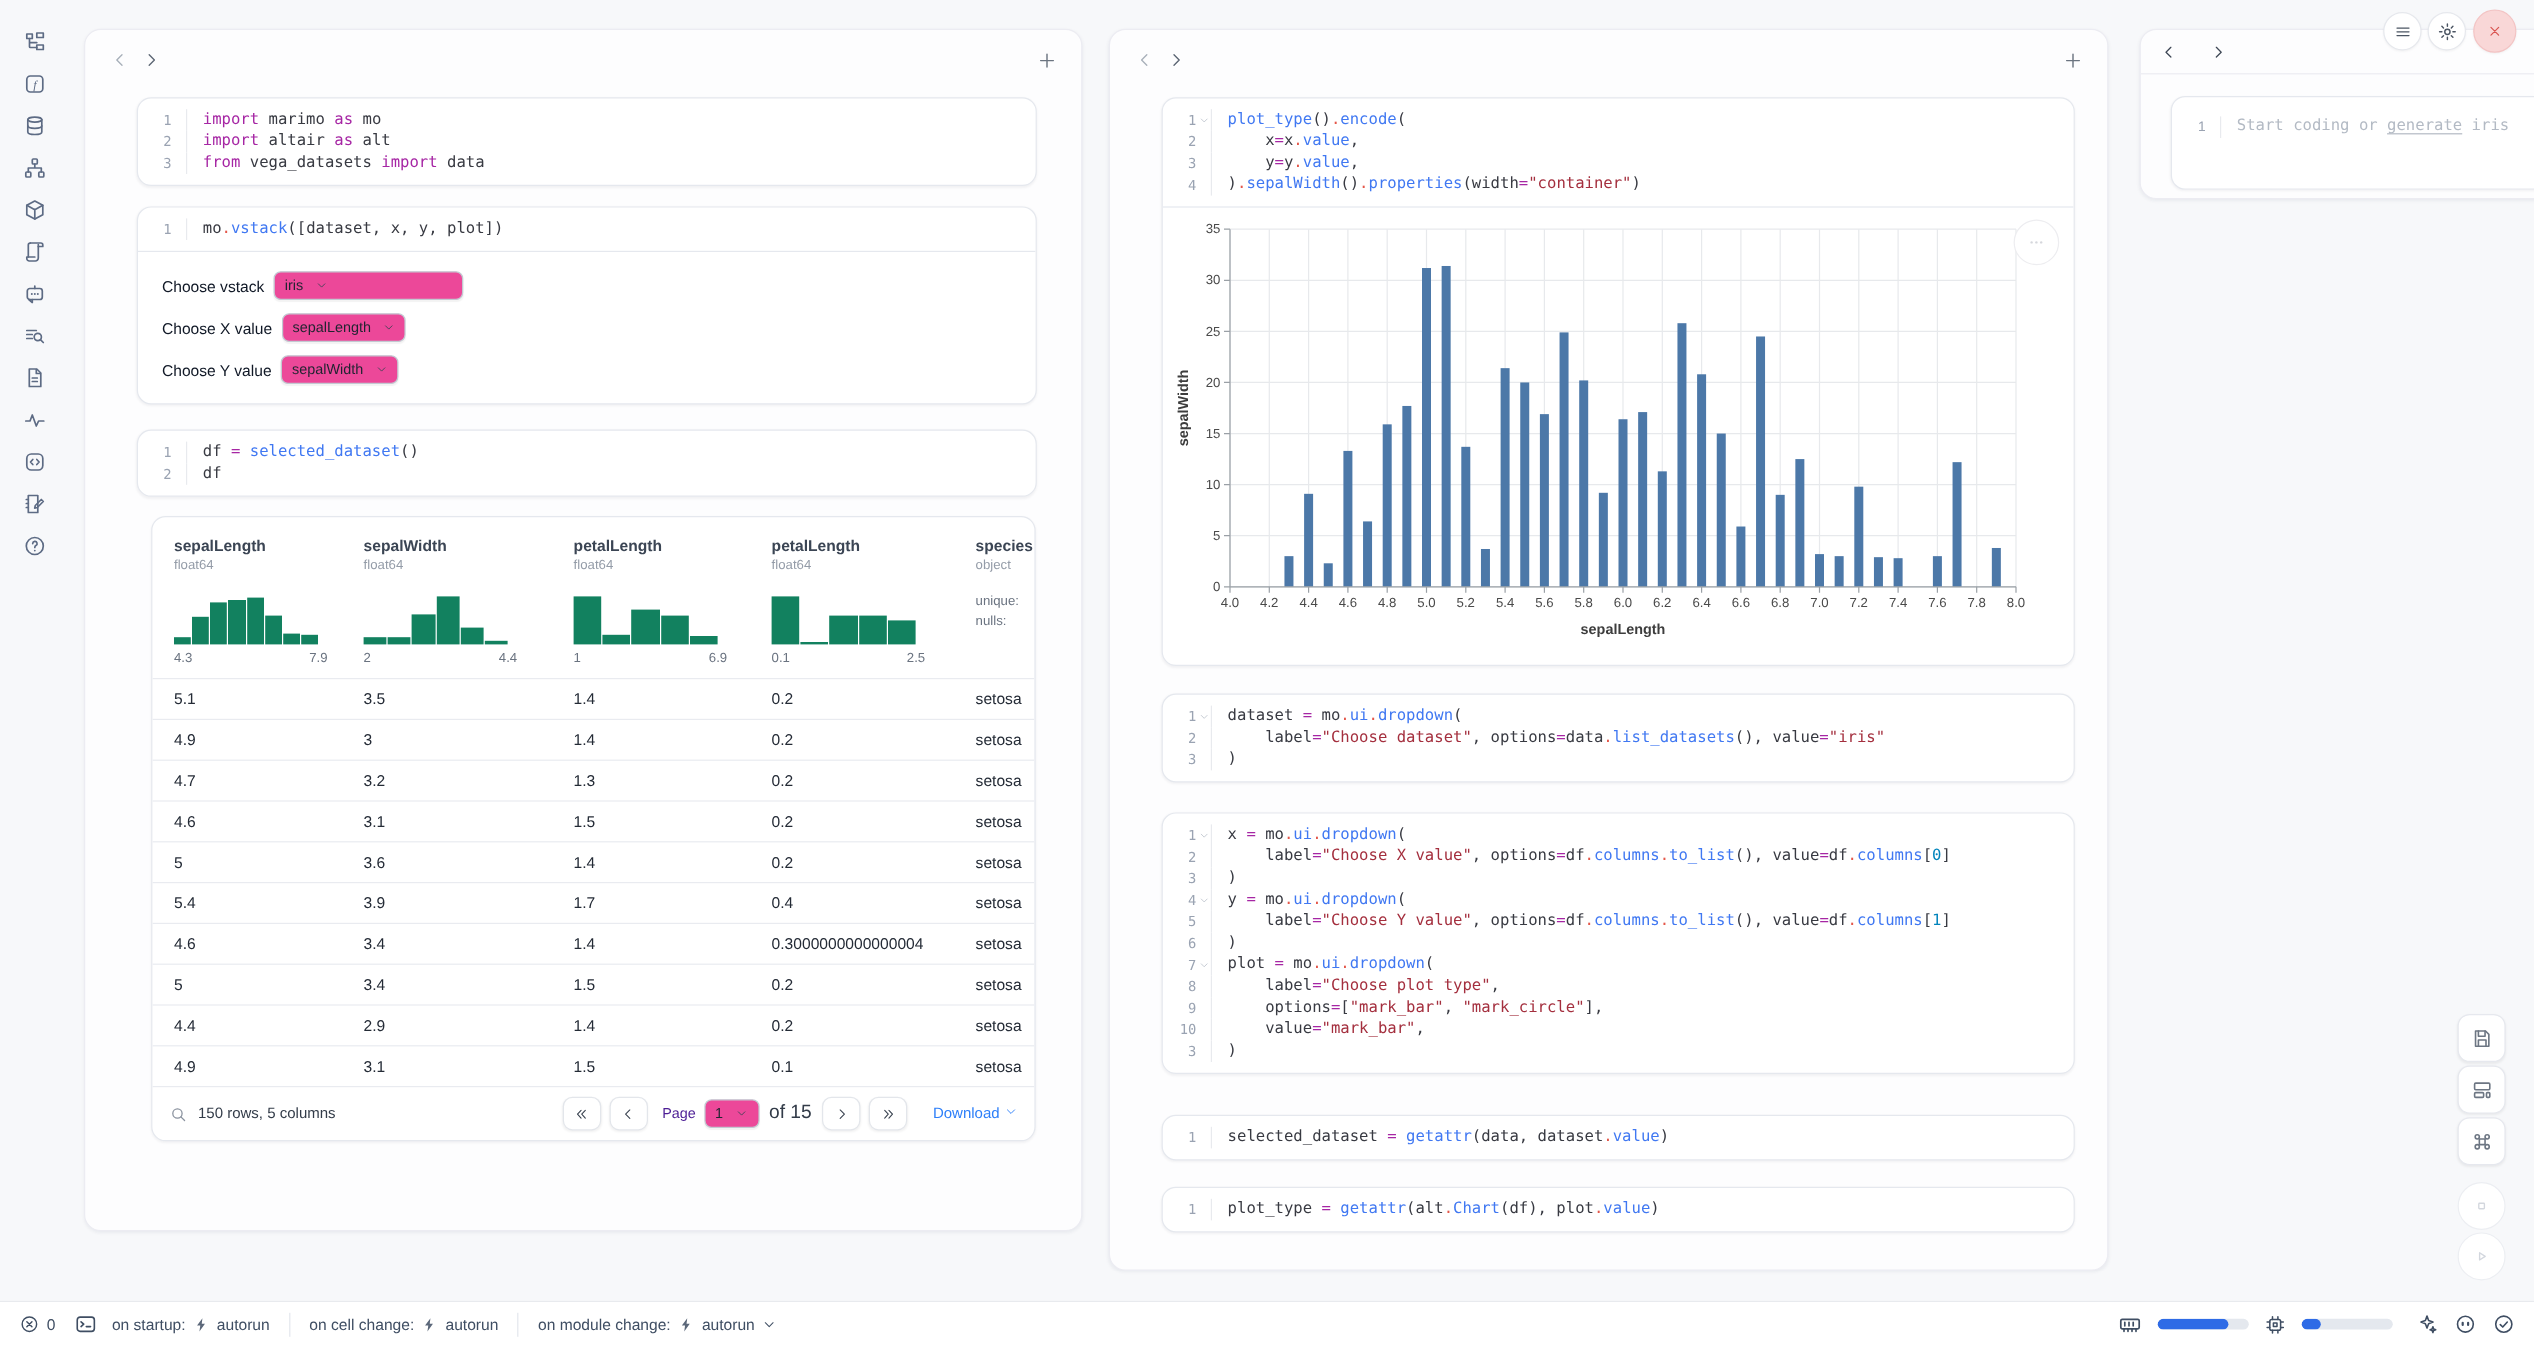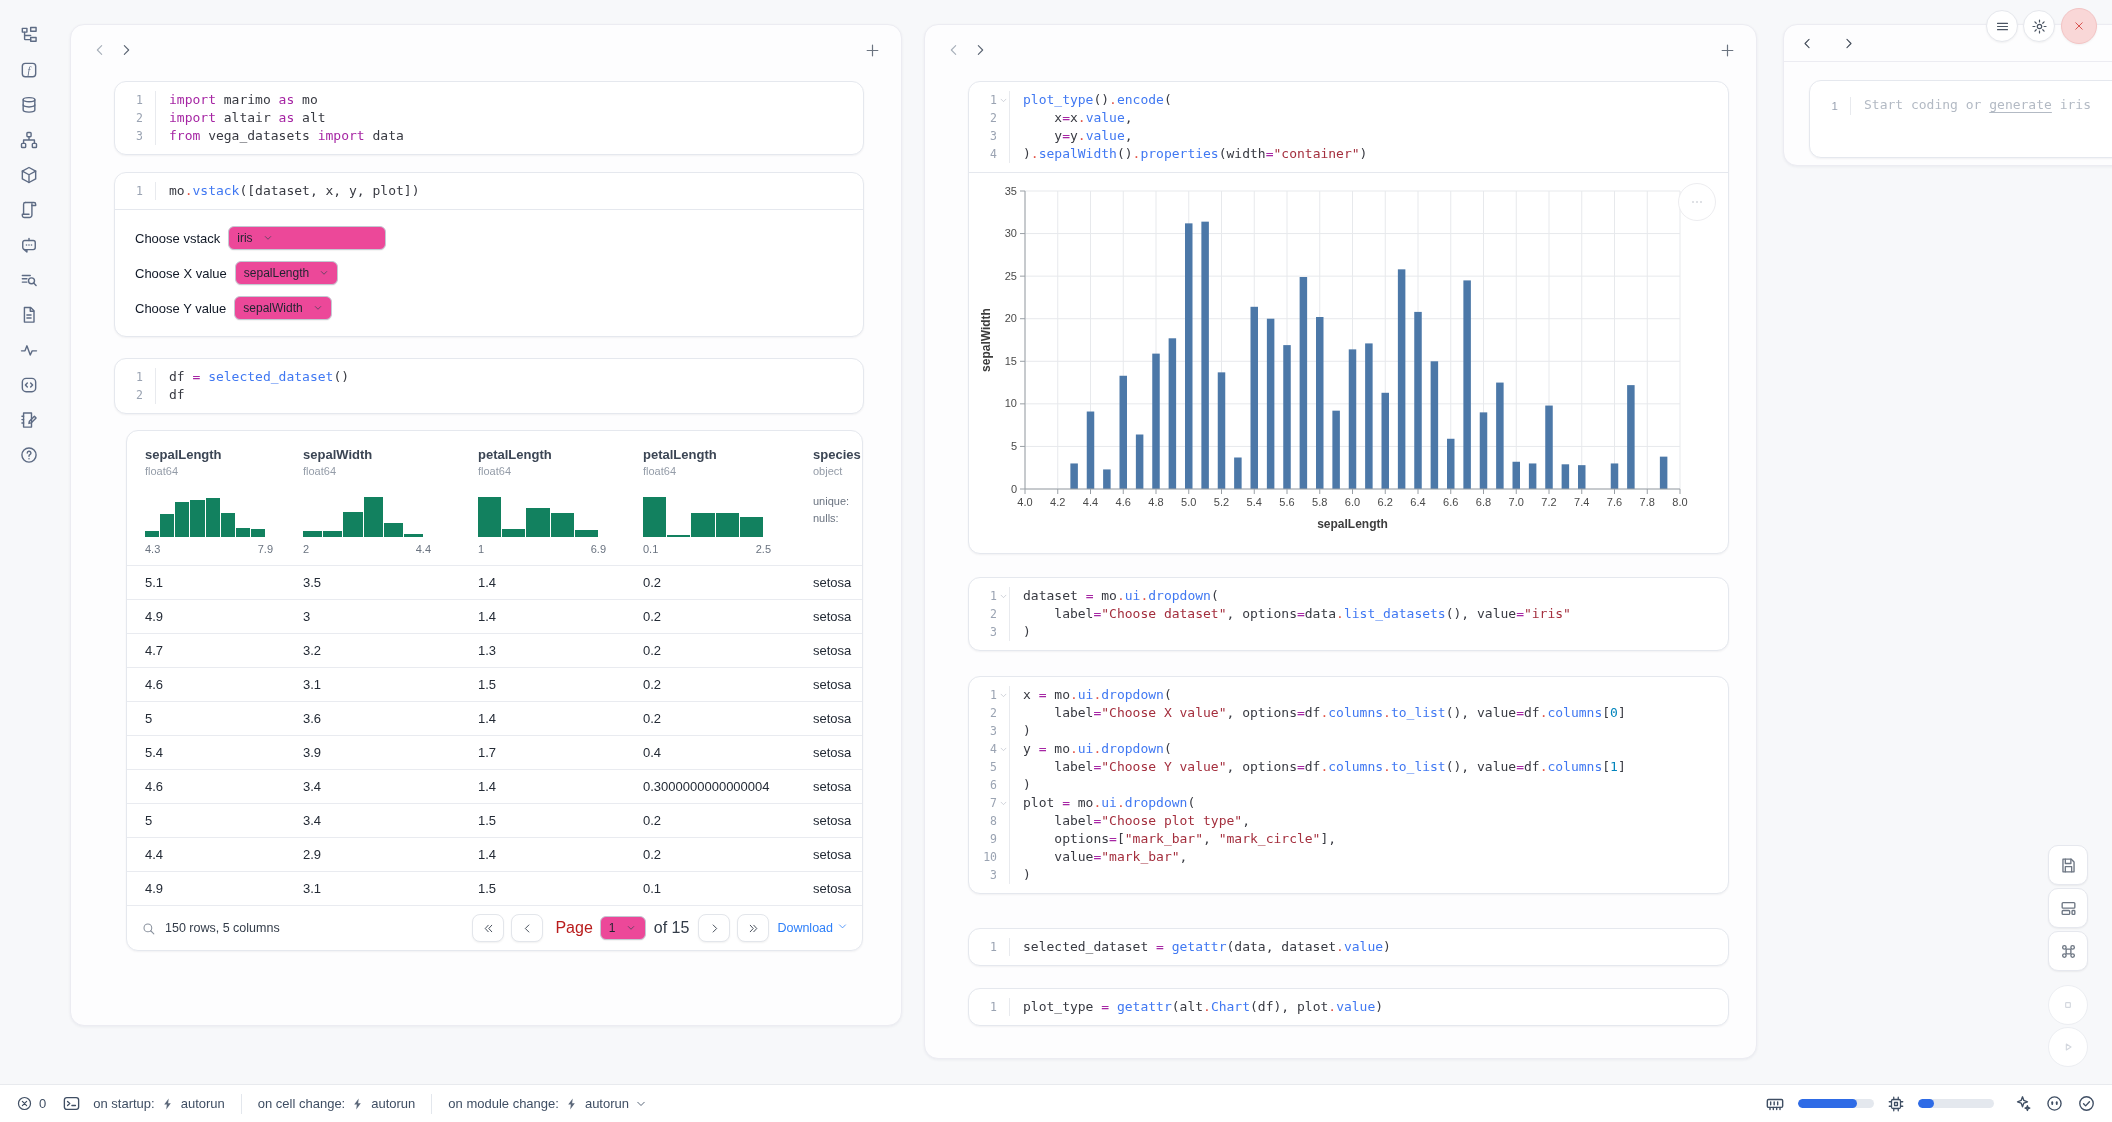--- a/index.html
+++ b/index.html
@@ -63,24 +63,24 @@
   .tr{display:grid;grid-template-columns:158px 175px 165px 170px 1fr;height:33px;align-items:center;
       border-top:1px solid #e9ebf0;font-size:13px;color:#242b36;padding-left:18px;overflow:hidden}
   .tr span{white-space:nowrap}
   .tfoot{display:flex;align-items:center;height:44px;border-top:1px solid #e9ebf0;padding:0 14px;
          font-size:12.5px;color:#333c49}
   .tfoot .sic{color:#8a929e;display:flex;margin-right:9px}
   .tfoot .spacer{flex:1}
   .pgbtn{width:30px;height:26px;border:1px solid #e3e6eb;border-radius:8px;background:#fff;
          box-shadow:0 1px 2px rgba(0,0,0,.06);display:flex;align-items:center;justify-content:center;
          color:#3a4350;margin-left:7px}
-  .pglabel{margin:0 7px 0 12px;font-size:16px;color:#b91c1c}
+  .pglabel{margin:0 7px 0 12px;font-size:12px;color:#4c1d95}
   .pgsel{width:46px}
   .pgof{margin:0 2px 0 8px;font-size:16px}
-  .dl{display:flex;align-items:flex-start;gap:4px;color:#2d7ff9;margin-left:8px;font-size:12.5px}
+  .dl{display:flex;align-items:flex-start;gap:4px;color:#2d7ff9;margin-left:21px;font-size:12.5px}
 
   .r-nav{height:36px;border-bottom:1px solid #ececf2;display:flex;align-items:center;gap:26px;
          padding:0 16px;color:#3f4856}
   .scratch{margin:18px 0 0 25px;width:470px;background:#fff;border:1px solid #e5e8ee;border-radius:12px;
            box-shadow:0 1px 2px rgba(15,23,42,.05);height:78px;box-sizing:border-box;
            display:flex;align-items:flex-start;padding-top:16px}
   .scratch .gut{height:18px}
   .ph{padding-left:13px;font-family:"DejaVu Sans Mono",monospace;font-size:13px;color:#b3bac4;white-space:nowrap}
   .ph u{text-underline-offset:3px}
 

